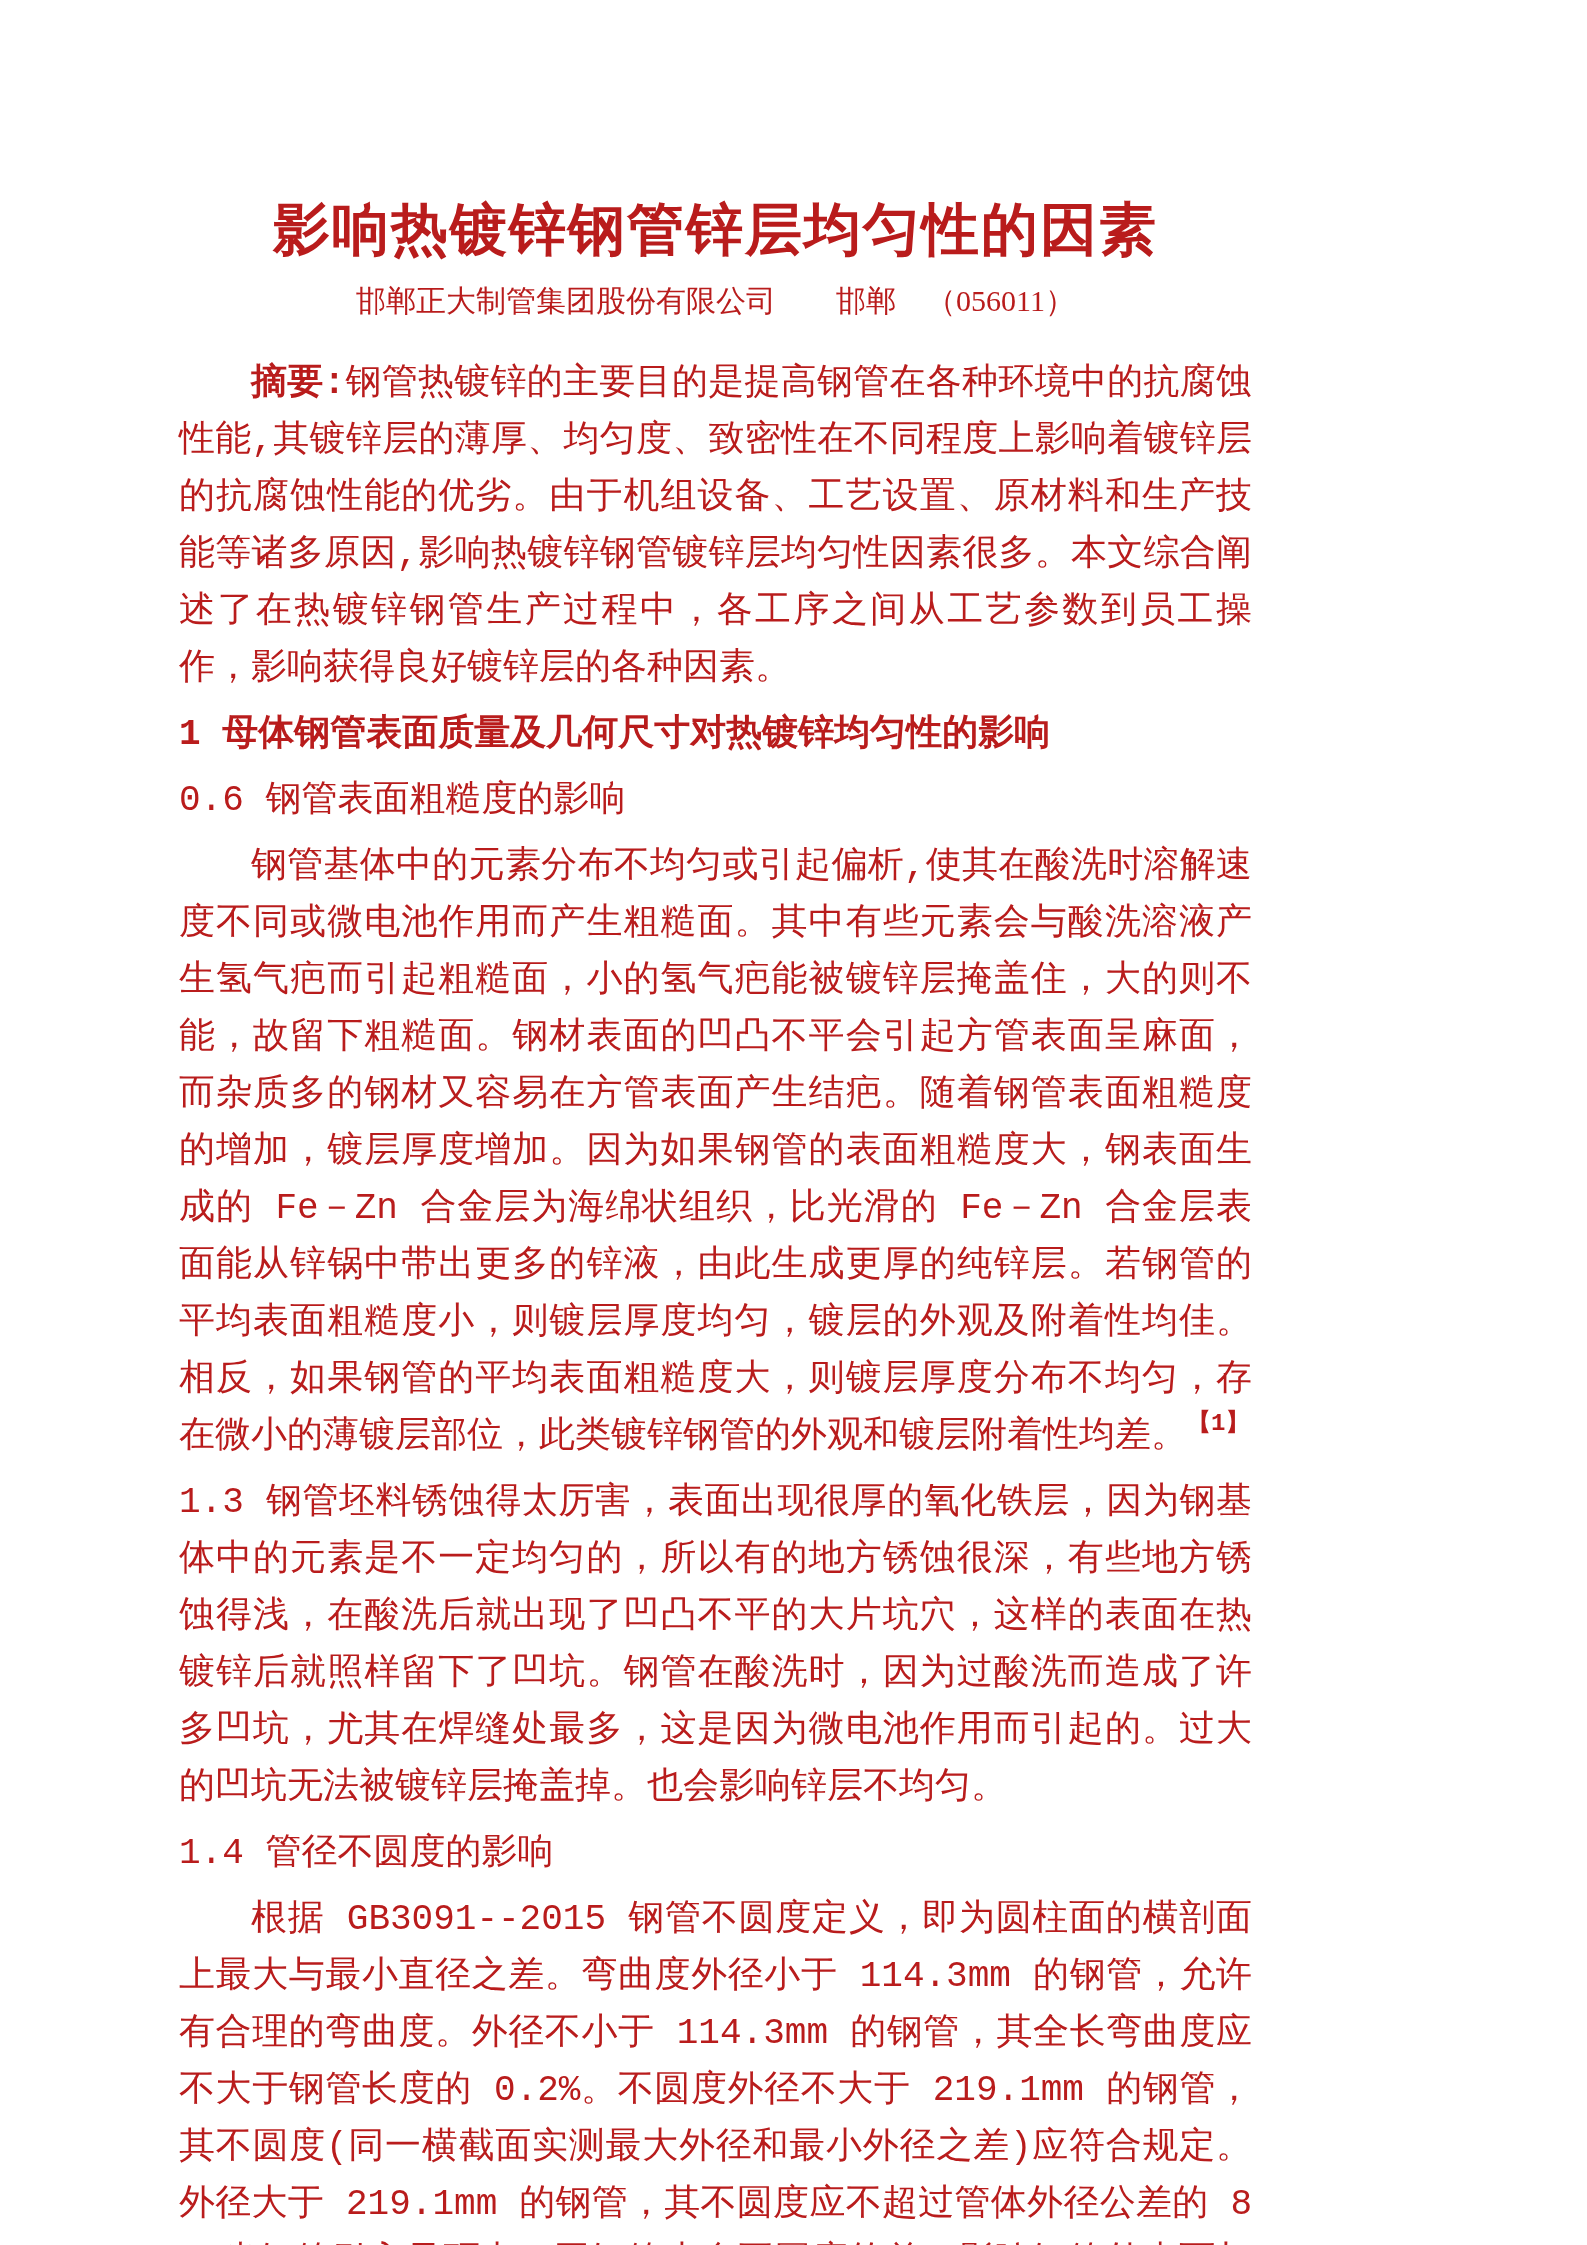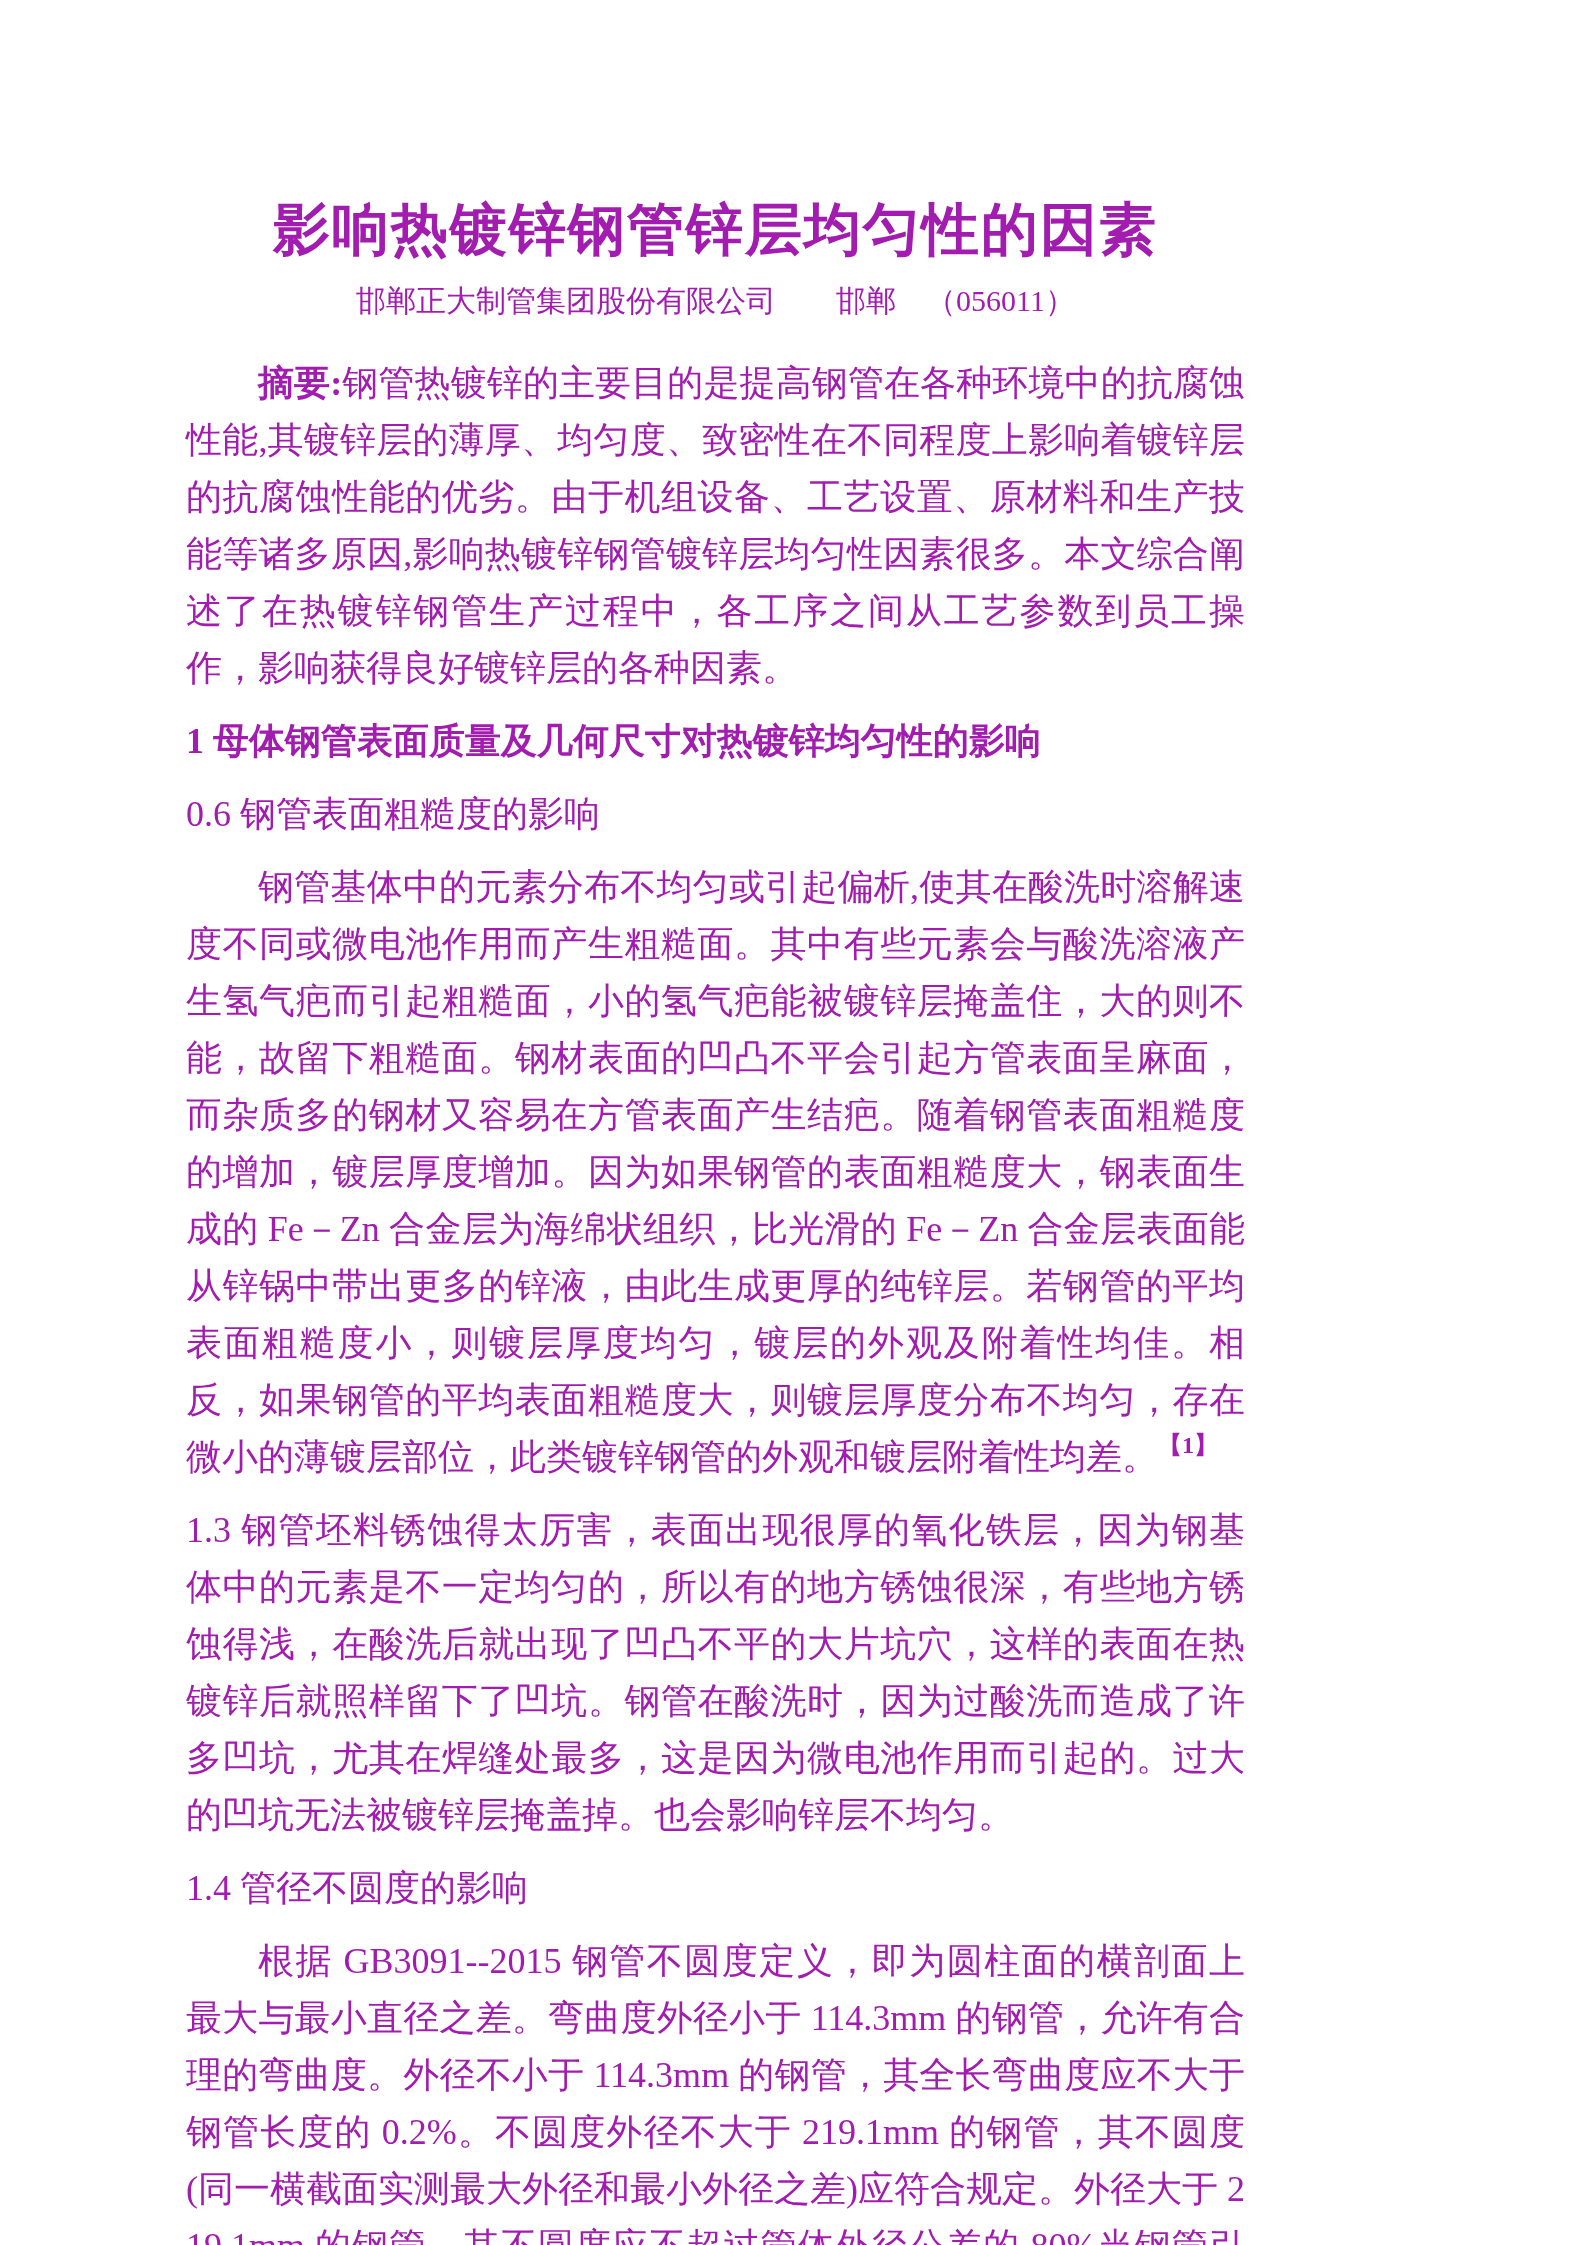--- a/index.html
+++ b/index.html
@@ -6,21 +6,21 @@
     margin: 0;
     padding: 0;
     background: #ffffff;
   }
   .page {
     position: relative;
     width: 1363px;
     height: 2245px;
     box-sizing: border-box;
     background: #ffffff;
-    color: #a21caf;
+    color: #b91c1c;
     font-family: "Liberation Serif", "DejaVu Serif", serif;
     padding: 196px 102px 0 170px;
     overflow: hidden;
   }
   .title {
     margin: 0;
     font-size: 57px;
     line-height: 68px;
     font-weight: bold;
     text-align: center;
@@ -42,26 +42,27 @@
   .affiliation {
     margin-top: 17px;
     font-size: 30px;
     line-height: 40px;
     text-align: center;
   }
   .body-block {
     margin-top: 34px;
   }
   p, h2 {
-    margin: 16px;
+    margin: 9px;
     font-size: 36px;
     line-height: 57px;
     text-align: justify;
     font-weight: normal;
     word-break: break-all;
+    font-family: Liberation Mono, monospace;
   }
   h2 {
     font-weight: bold;
   }
   b, strong {
     font-weight: bold;
   }
   .indent-2 {
     text-indent: 2em;
   }

